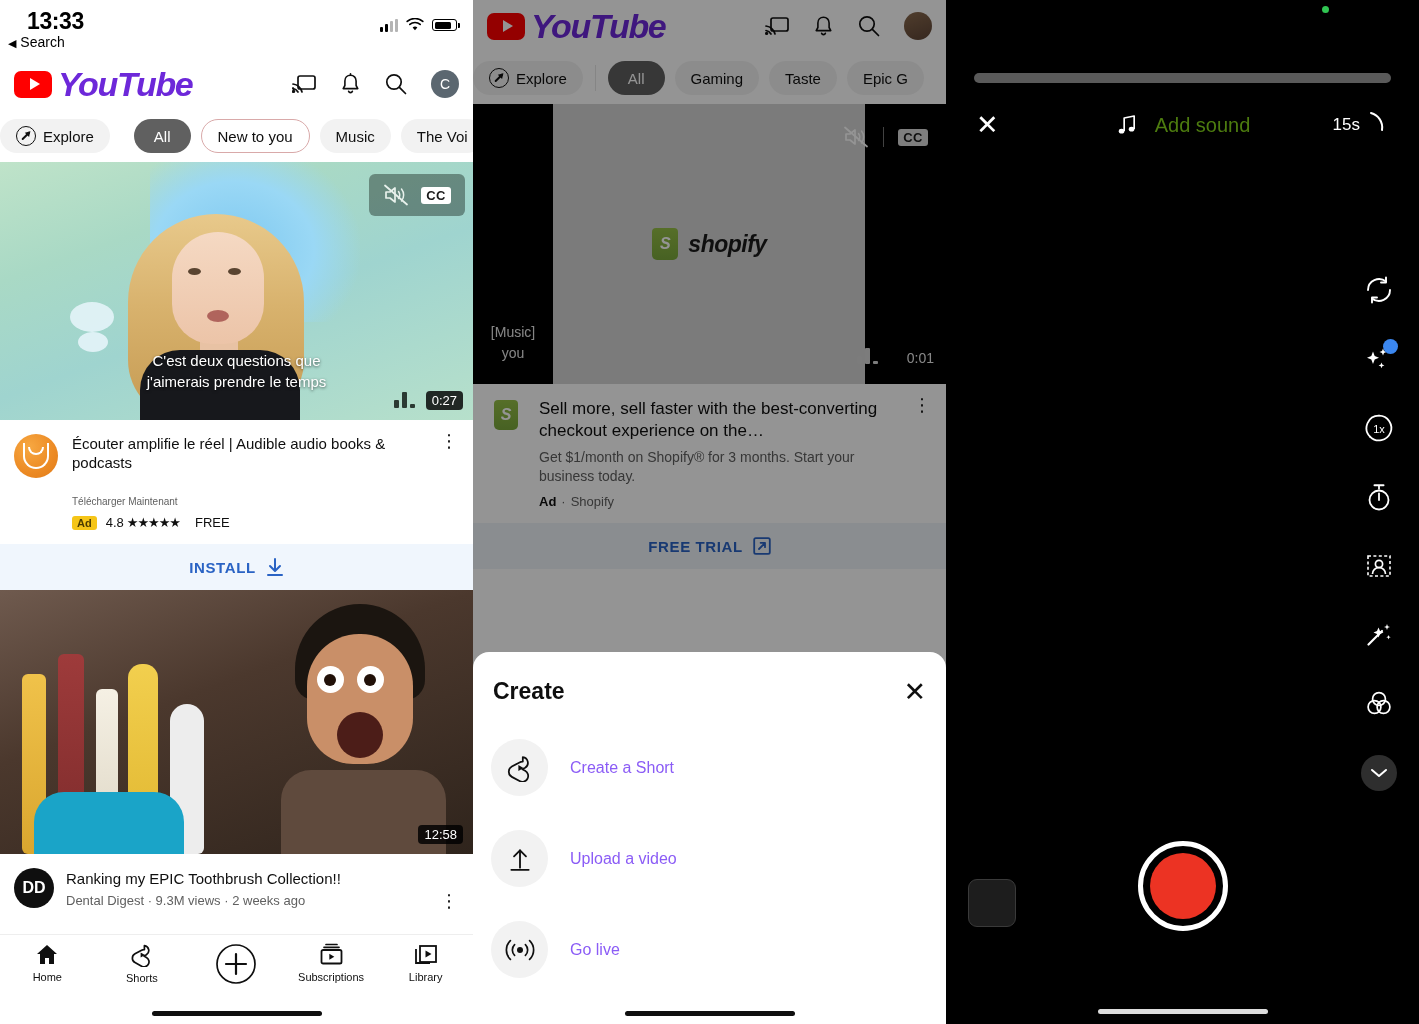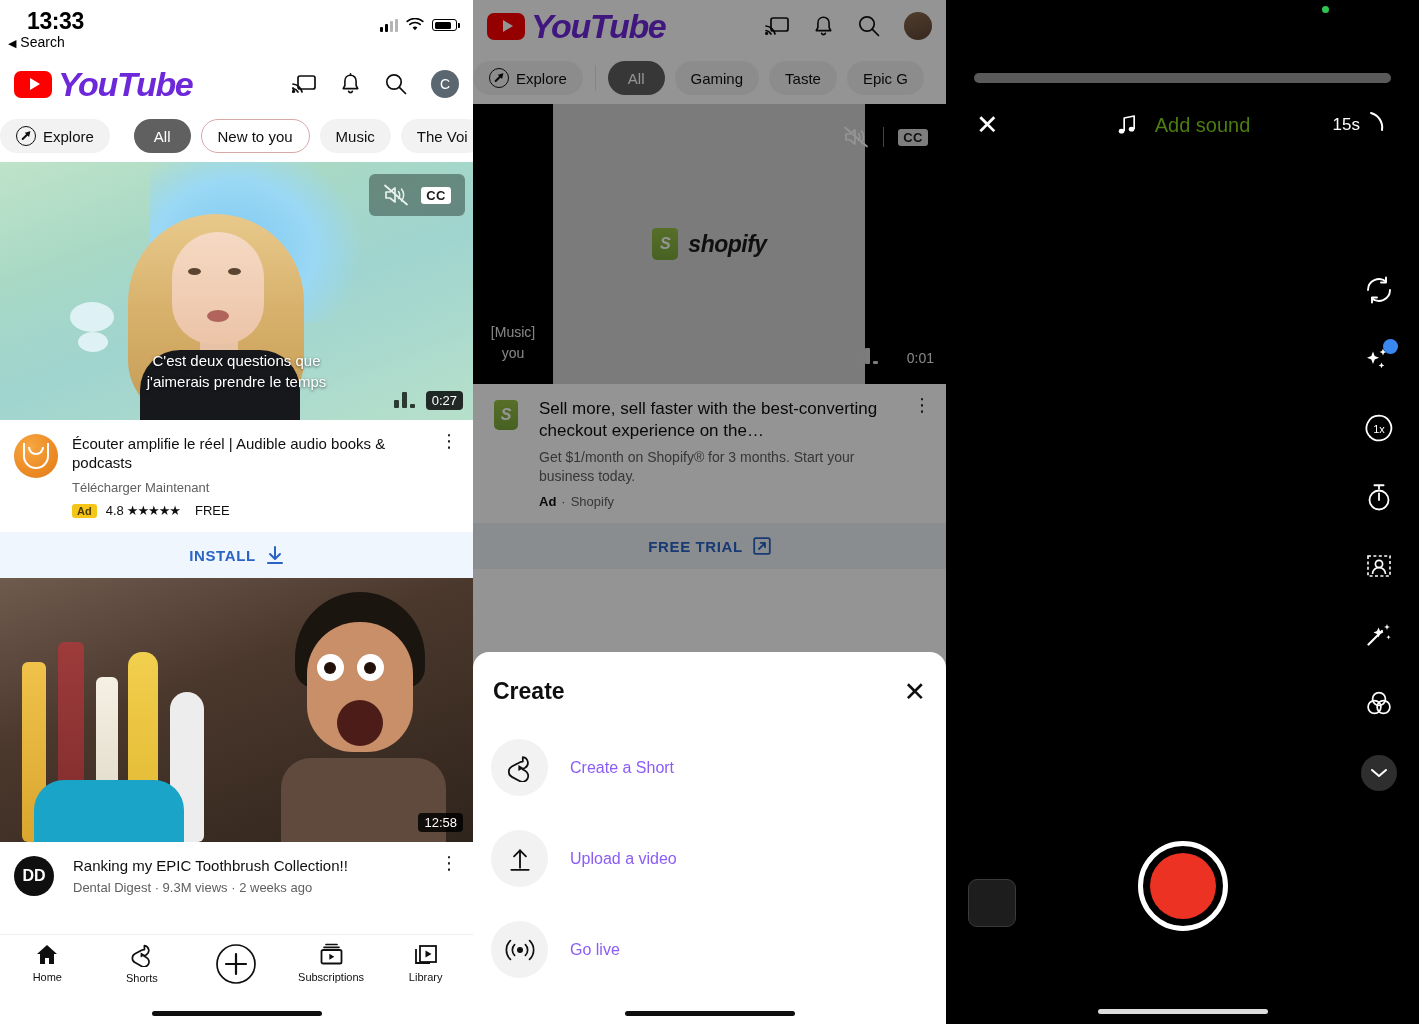--- a/index.html
+++ b/index.html
@@ -75,21 +75,21 @@
   .statbars i:nth-child(1){height:8px}.statbars i:nth-child(2){height:16px}.statbars i:nth-child(3){height:4px}
 
   
   .adrow { display:flex; padding:14px 14px 0 14px; gap:14px; }
   .adicon { width:44px; height:44px; border-radius:50%; flex:0 0 44px;
     background:radial-gradient(circle at 35% 30%, #f7a842, #ec8a24 60%, #e07b18); position:relative; }
   .adicon .wave{position:absolute; inset:9px; border:2.2px solid #fff; border-radius:0 0 14px 14px; border-top:none;}
   .adicon .wave2{position:absolute; left:14px; right:14px; top:13px; height:8px; border:2px solid #fff; border-radius:0 0 8px 8px; border-top:none;}
   .adtxt { flex:1; min-width:0; }
   .adtitle { font-size:15px; line-height:19px; color:#0f0f0f; font-weight:400; }
-  .adsub { font-size:13px; color:#606060; margin-top:8px; }
+  .adsub { font-size:10px; color:#606060; margin-top:24px; }
   .admeta { display:flex; align-items:center; gap:9px; margin-top:8px; }
   .adbadge { background:#f5c518; color:#4a3b00; font-size:11px; font-weight:700; border-radius:3px; padding:1px 5px;}
   .adrate { font-size:13px; color:#0f0f0f; display:flex; align-items:center; gap:3px;}
   .stars { letter-spacing:-1px; font-size:13px; color:#0f0f0f; }
   .free { font-size:13px; color:#0f0f0f; margin-left:6px;}
   .kebab { width:20px; text-align:center; color:#0f0f0f; font-size:18px; line-height:14px; letter-spacing:0; flex:0 0 20px; }
   .installbar { margin:14px 0 0 0; height:46px; background:#f0f6fd; display:flex; align-items:center; justify-content:center; gap:10px; }
   .installbar span { color:#2a63c4; font-weight:700; font-size:15px; letter-spacing:.6px;}
 
   
@@ -100,21 +100,21 @@
   .t2-face{position:absolute; left:42px; top:34px; width:106px; height:130px; background:#c98f68; border-radius:52px 52px 46px 46px;}
   .t2-eyeL,.t2-eyeR{position:absolute; width:27px; height:27px; background:#fff; border-radius:50%; top:66px;}
   .t2-eyeL{left:52px;} .t2-eyeR{left:92px;}
   .t2-pL,.t2-pR{position:absolute; width:12px;height:12px;background:#211109;border-radius:50%;top:74px;}
   .t2-pL{left:59px;} .t2-pR{left:99px;}
   .t2-mouth{position:absolute; left:72px; top:112px; width:46px; height:46px; background:#4c1d18; border-radius:50%;}
   .t2-body{position:absolute; left:16px; top:170px; width:165px; height:90px; background:#5f4a3d; border-radius:30px 30px 0 0;}
   .brush { position:absolute; bottom:-6px; border-radius:6px; }
   .tbl-hand { position:absolute; left:34px; bottom:0; width:150px; height:62px; background:#1aa4c8; border-radius:30px 30px 0 0;}
 
-  .vidmeta { display:flex; padding:14px; gap:19px; align-items:flex-start; }
+  .vidmeta { display:flex; padding:14px; gap:12px; align-items:flex-end; }
   .chanav { width:40px; height:40px; border-radius:50%; background:#0f0f0f; color:#fff; flex:0 0 40px;
     display:flex; align-items:center; justify-content:center; font-weight:800; font-size:16px; }
   .vtitle { font-size:15px; color:#0f0f0f; line-height:19px; }
   .vsub { font-size:13px; color:#606060; margin-top:5px; }
 
   .tabbar { position:absolute; left:0; right:0; bottom:16px; height:74px; background:#fff;
     border-top:1px solid #eee; display:flex; align-items:flex-start; padding-top:8px; }
   .tab { flex:1; display:flex; flex-direction:column; align-items:center; gap:5px; }
   .tab span { font-size:11px; color:#0f0f0f; }
   .homeind { position:absolute; left:50%; transform:translateX(-50%); bottom:8px; width:170px; height:5px;

